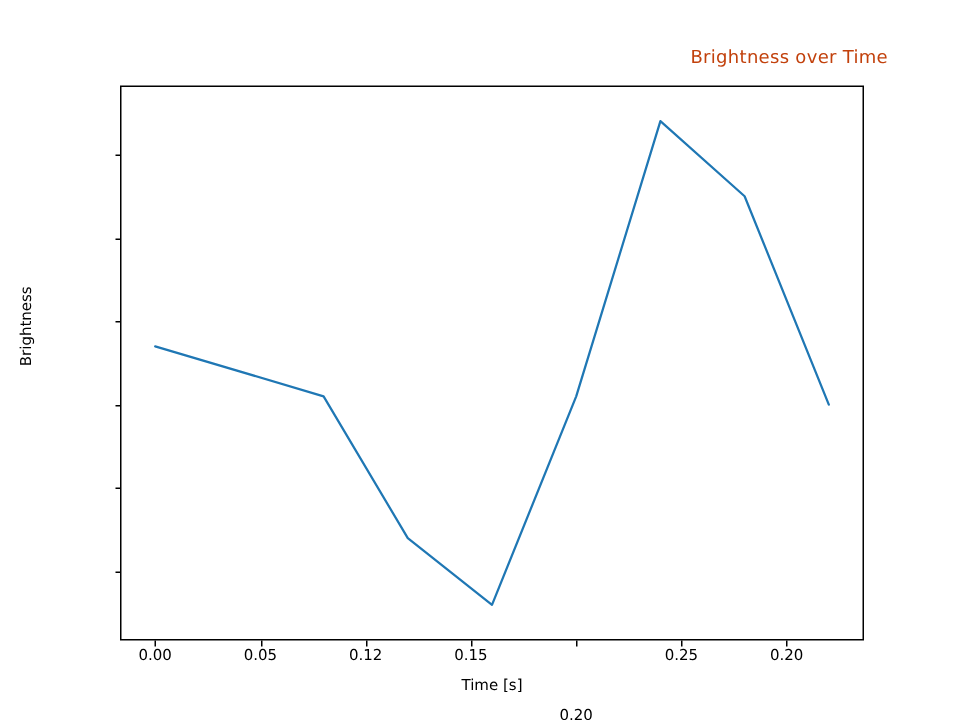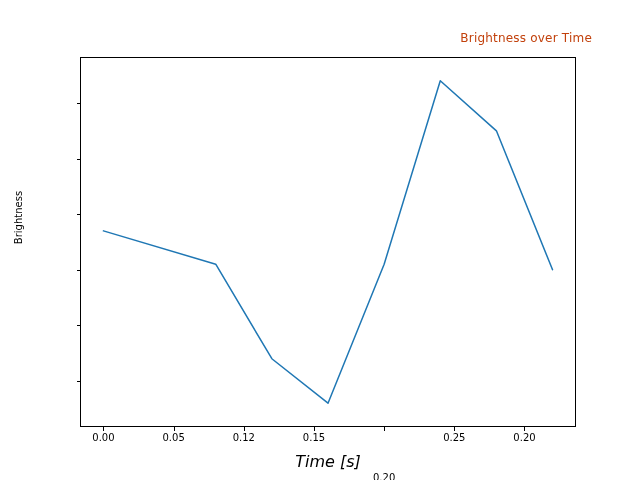--- a/index.html
+++ b/index.html
@@ -73,23 +73,22 @@
     width: 1px;
     height: 3.5px;
     background: #000000;
   }
   #xlabel {
     position: absolute;
     left: 80px;
     top: 452px;
     width: 496px;
     text-align: center;
-    font-size: 16px;
+    font-size: 10px;
     color: #000000;
-    font-style: italic;
   }
   #ylabel {
     position: absolute;
     left: -32px;
     top: 212px;
     width: 100px;
     text-align: center;
     font-size: 10px;
     color: #000000;
     transform: rotate(-90deg);

